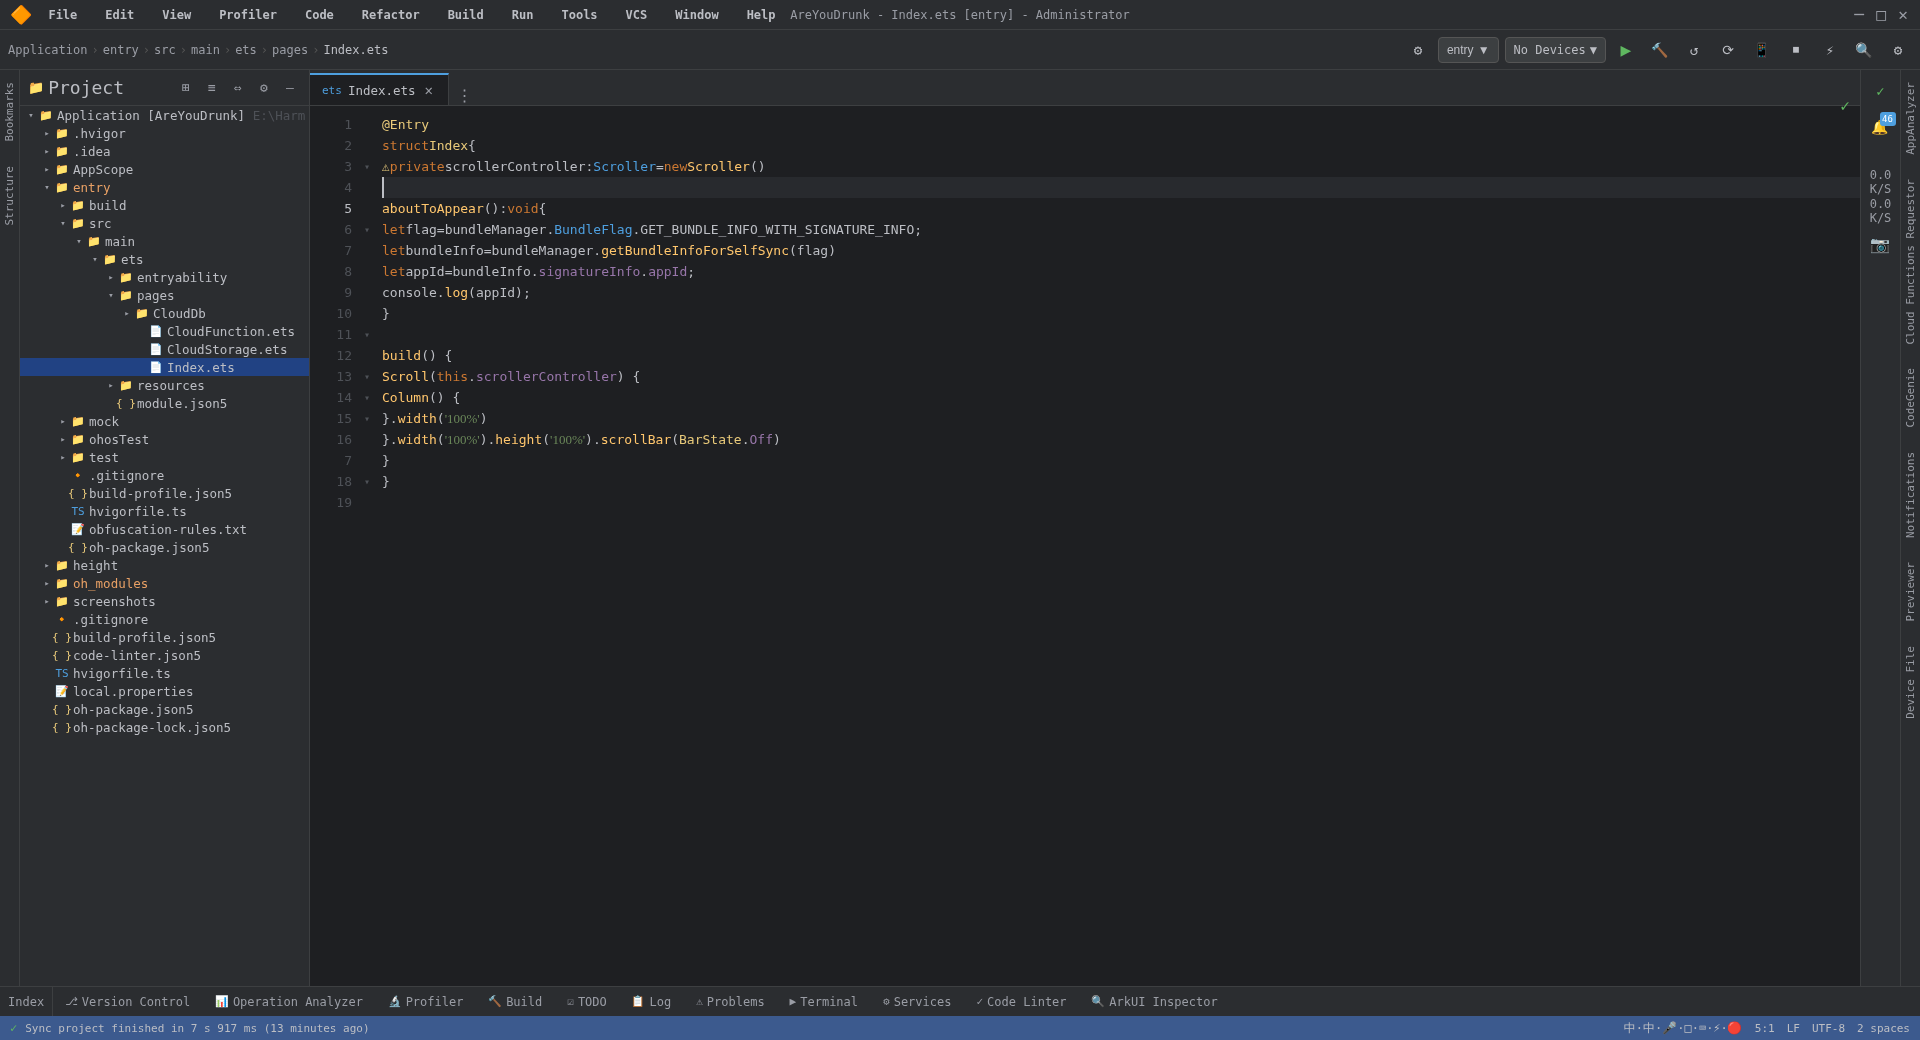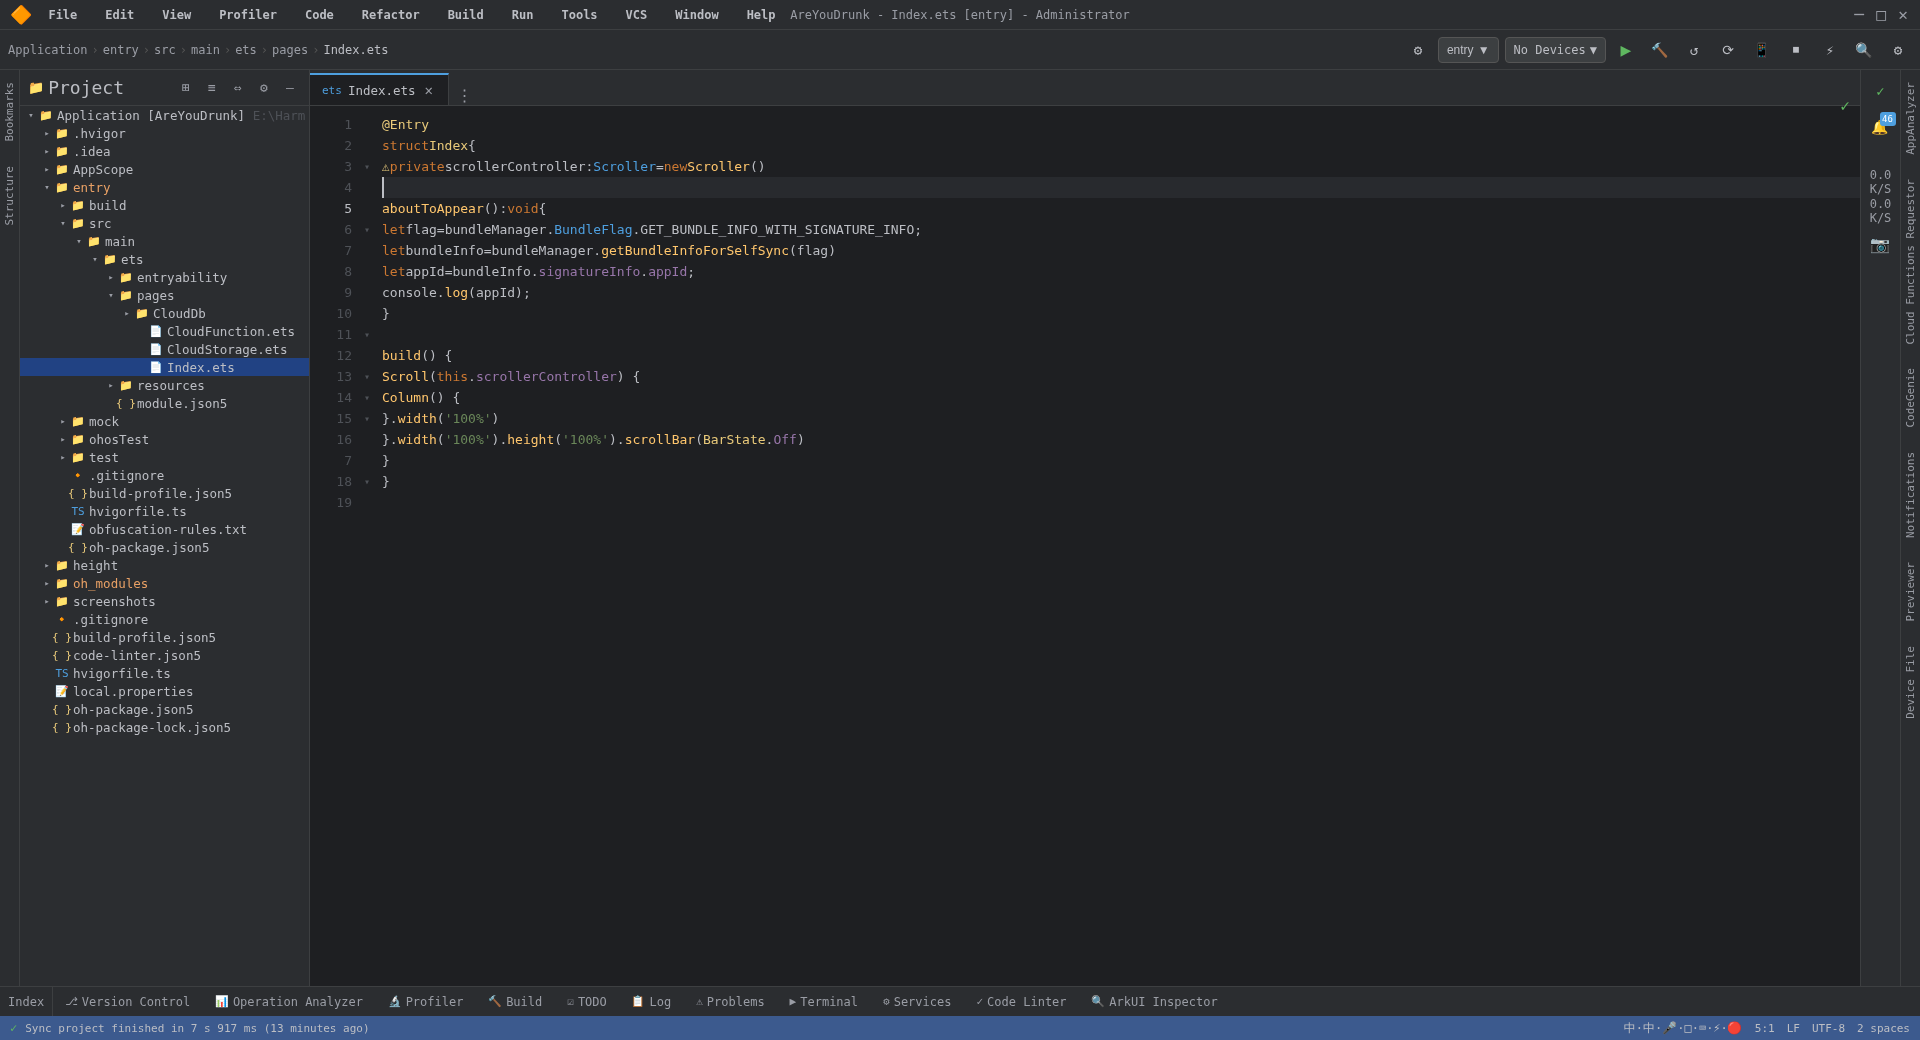--- a/index.html
+++ b/index.html
@@ -294,21 +294,21 @@
       white-space: pre;
       min-height: 21px;
     }
     .code-line.cursor-line {
       background: #282a2e;
     }
 
     
     .kw { color: #cc7832; } 
     .fn { color: #ffc66d; } 
-    .str { color: #6a8759; } 
+    .str { color: #6a8759; font-family: Liberation Serif, serif; } 
     .cls { color: #e8c97a; } 
     .prop { color: #9876aa; } 
     .dec { color: #e8c97a; } 
     .plain { color: #bcbec4; }
     .type { color: #4e9fdf; } 
 
     
     .right-sidebar {
       width: 40px;
       background: #2b2d30;

